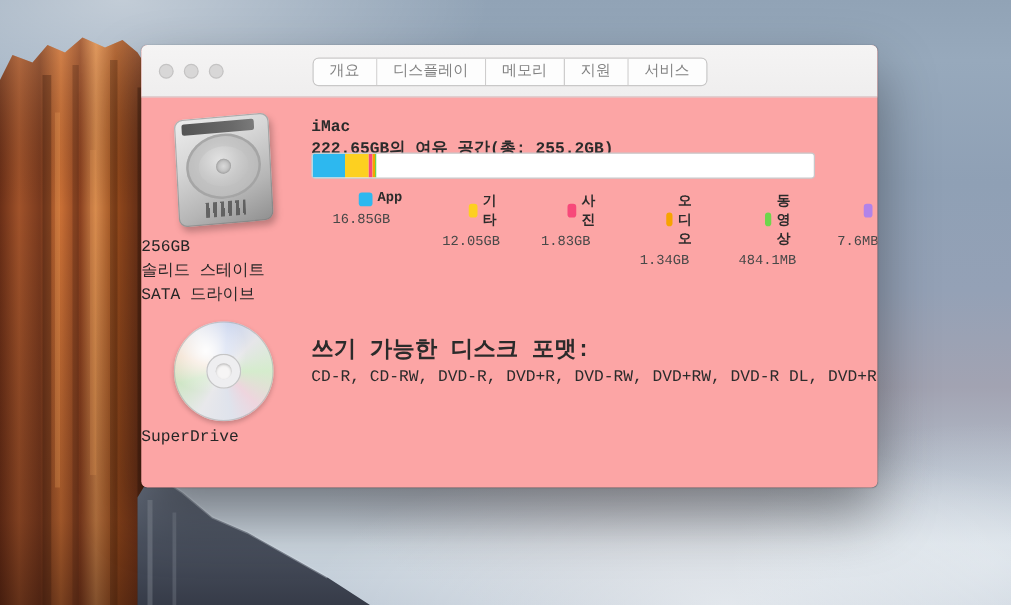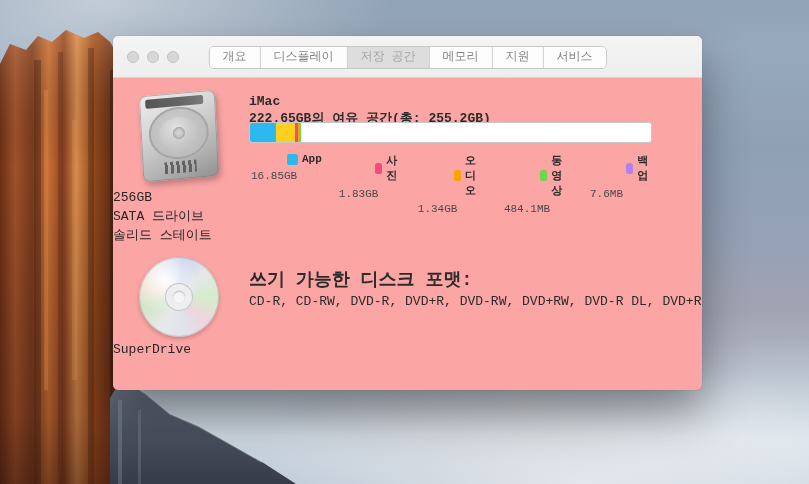--- a/index.html
+++ b/index.html
@@ -97,21 +97,21 @@
   .head-row { position:absolute; left:0; top:16px; width:403px; display:flex;
     justify-content:space-between; font-size:13px; font-weight:bold; color:#2b2b2b;flex-direction:column; }
   .bar { position:absolute; left:0; top:44px; width:403px; height:21px;
     border:1px solid #c8c7c9; border-radius:3px; background:#fff; overflow:hidden; display:flex; }
   .bar .seg { height:100%; }
   .legend { position:absolute; left:2px; top:75px; display:flex; gap:17px; }
   .lg-item { font-size:11px; }
   .lg-top { display:flex; align-items:center; gap:4px;padding-left:36px; }
   .lg-swatch { width:11px; height:11px; border-radius:2.5px; }
   .lg-label { font-weight:bold; color:#2b2b2b; }
-  .lg-value { margin-top:5px; color:#484848; }
+  .lg-value { margin-left:15px; margin-top:5px; color:#484848; }
   .fmt-title { position:absolute; left:0; top:189px; font-size:18px; font-weight:bold; color:#2b2b2b; }
   .fmt-line  { position:absolute; left:0; top:216px; font-size:13px; color:#2b2b2b; white-space:nowrap; }
 </style>
 </head>
 <body>
 
 <div class="wallpaper"></div>
 
 <svg class="cliff-svg" viewBox="0 0 809 484" preserveAspectRatio="none">
   <defs>
@@ -155,40 +155,39 @@
 <div class="window">
   <div class="titlebar">
     <div class="lights">
       <div class="light"></div>
       <div class="light"></div>
       <div class="light"></div>
     </div>
     <div class="tabs" id="tabs">
         <div class="tab">개요</div>
         <div class="tab">디스플레이</div>
-        <div class="tab selected">저장 공간</div>
         <div class="tab">메모리</div>
         <div class="tab">지원</div>
         <div class="tab">서비스</div>
       </div>
   </div>
 
   <div class="content">
 
     <div class="hdd">
       <div class="hdd-label-chip"></div>
       <div class="hdd-platter">
         <div class="hdd-hub"></div>
       </div>
       <div class="hdd-vent"></div>
     </div>
     <div class="hdd-name">
       <div>256GB</div>
+      <div>솔리드 스테이트</div>
       <div>SATA 드라이브</div>
-      <div>솔리드 스테이트</div>
     </div>
 
     <div class="disc">
       <div class="disc-hub"></div>
       <div class="disc-hole"></div>
     </div>
     <div class="sd-label">SuperDrive</div>
 
     <div class="rcol">
       <div class="head-row">
@@ -206,20 +205,27 @@
       <div class="legend" id="legend">
           <div class="lg-item">
             <div class="lg-top">
               <div class="lg-swatch" style="background: rgb(45, 184, 239);"></div>
               <span class="lg-label">App</span>
             </div>
             <div class="lg-value">16.85GB</div>
           </div>
           <div class="lg-item">
             <div class="lg-top">
+              <div class="lg-swatch" style="background: rgb(253, 208, 32);"></div>
+              <span class="lg-label">기타</span>
+            </div>
+            <div class="lg-value">12.05GB</div>
+          </div>
+          <div class="lg-item">
+            <div class="lg-top">
               <div class="lg-swatch" style="background: rgb(247, 73, 122);"></div>
               <span class="lg-label">사진</span>
             </div>
             <div class="lg-value">1.83GB</div>
           </div>
           <div class="lg-item">
             <div class="lg-top">
               <div class="lg-swatch" style="background: rgb(247, 163, 0);"></div>
               <span class="lg-label">오디오</span>
             </div>

